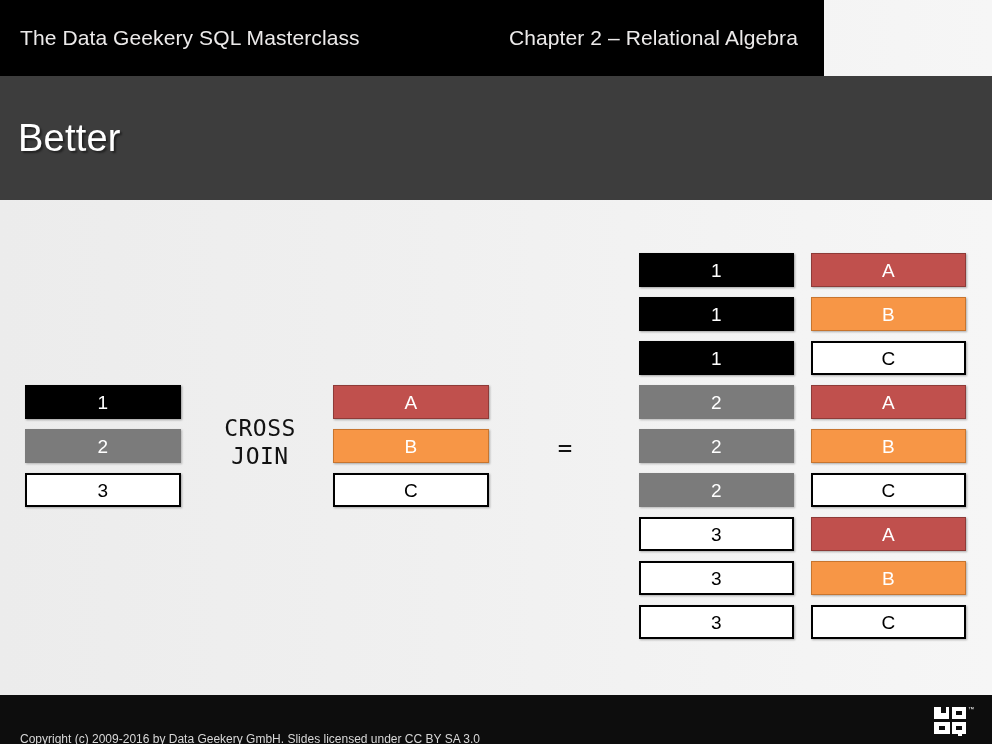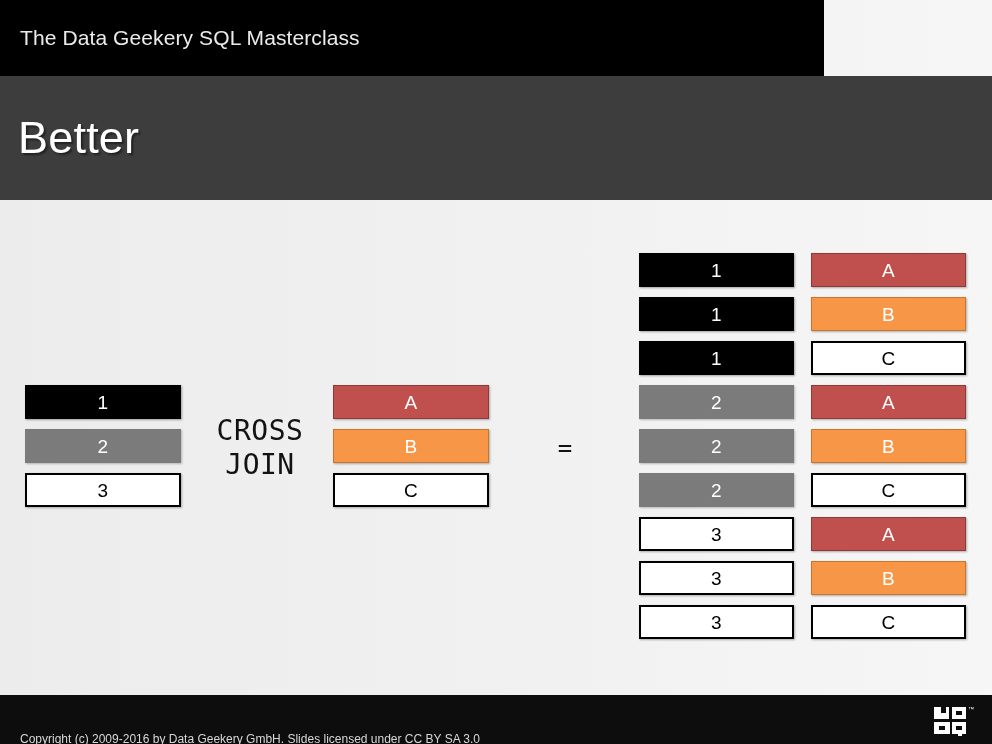--- a/index.html
+++ b/index.html
@@ -54,21 +54,21 @@
     position: absolute;
     left: 0; top: 76px;
     width: 992px; height: 124px;
     background: #3d3d3d;
   }
   .titleband .title {
     position: absolute;
     left: 18px; top: 0;
     height: 124px;
     display: flex; align-items: center;
-    font-size: 45px;
+    font-size: 38px;
     font-weight: 400;
     color: #ffffff;
     text-shadow: 2px 2px 2px rgba(0,0,0,0.45);
     letter-spacing: 0.2px;
   }
 
   
   .stage {
     position: absolute;
     left: 0; top: 200px;
@@ -112,21 +112,21 @@
   .cell.orange {
     background: #f79646;
     color: #ffffff;
     border: 1px solid #c7752f;
     box-shadow: 1px 1px 2px rgba(0,0,0,0.3);
   }
 
   .op-label {
     position: absolute;
     font-family: "DejaVu Sans Mono", "Liberation Mono", monospace;
-    font-size: 28px;
+    font-size: 23px;
     color: #121212;
     text-align: center;
     line-height: 1.22;
     white-space: pre-line;
     letter-spacing: 0.5px;
   }
   .eq-label {
     position: absolute;
     font-family: "DejaVu Sans Mono", "Liberation Mono", monospace;
     font-size: 24px;
@@ -159,20 +159,21 @@
     height: 32px;
   }
 </style>
 </head>
 <body>
 
 <div class="slide">
 
   <div class="topbar">
     <div class="left">The Data Geekery SQL Masterclass</div>
+    <div class="right">Chapter 2 – Relational Algebra</div>
   </div>
 
   <div class="titleband">
     <div class="title">Better</div>
   </div>
 
   <div class="stage">
 
     <div>
       <div class="cell black" style="left:25px; top:185px; width:156px; height:34px;">

